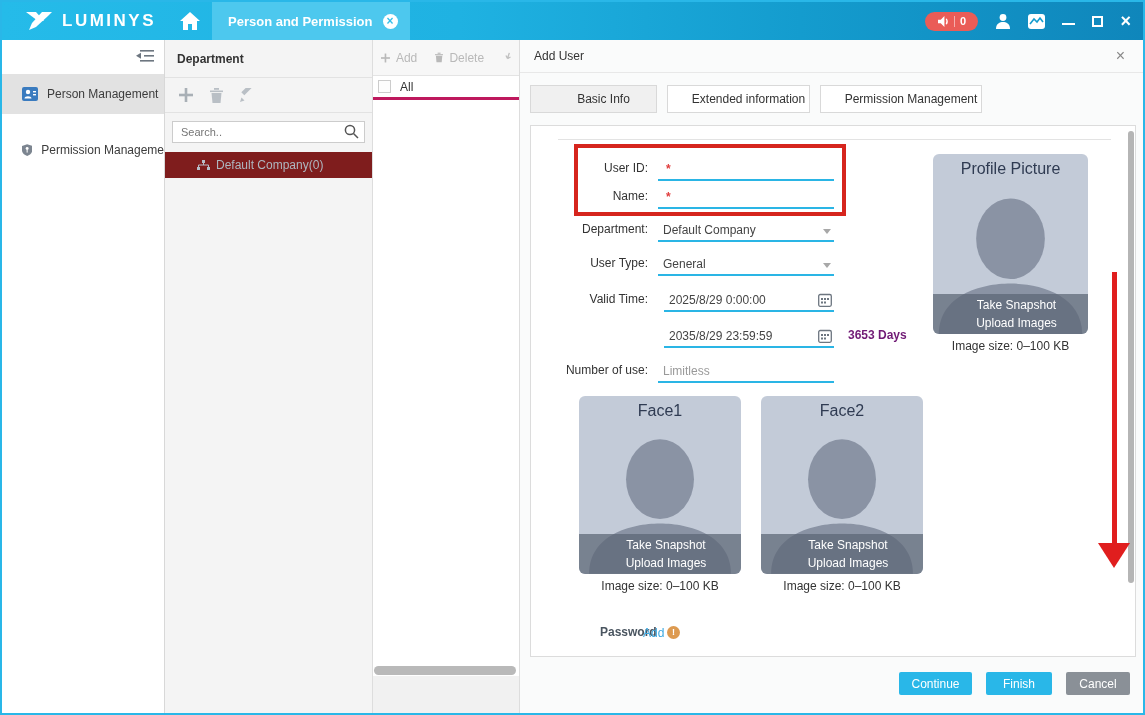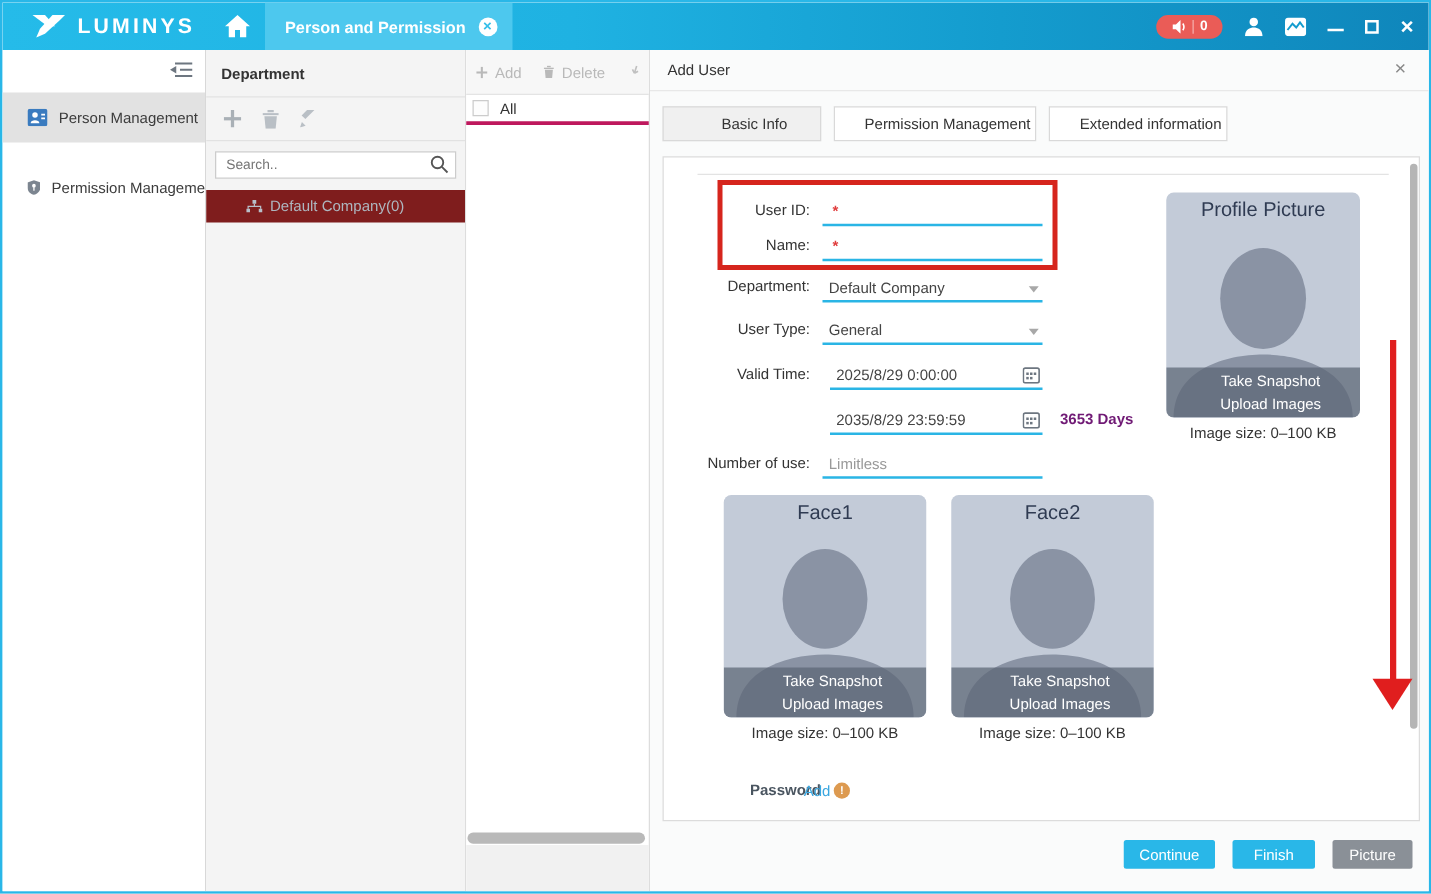--- a/index.html
+++ b/index.html
@@ -267,22 +267,22 @@
     </section>
 
     <section class="dialog">
       <div class="dlg-head">
         <span>Add User</span>
         <span class="dlg-close">×</span>
       </div>
 
       <div class="dlg-tabs">
         <div class="dtab t1 active">Basic Info</div>
+        <div class="dtab t2">Extended information</div>
         <div class="dtab t3">Permission Management</div>
-        <div class="dtab t2">Extended information</div>
       </div>
 
       <div class="panel">
         <div class="panel-divider"></div>
 
         <div class="frow" style="top:31px;">
           <span class="flabel">User ID:</span>
           <div class="finput">
             <span class="req">*</span>
           </div>
@@ -392,20 +392,20 @@
         <div class="pw-label">Password</div>
         <div class="pw-add">Add</div>
         <div class="warn-ico">!</div>
 
         <div class="dlg-scrollbar"></div>
       </div>
 
       <div class="dlg-footer">
         <button class="btn cyan c1">Continue</button>
         <button class="btn cyan c2">Finish</button>
-        <button class="btn gray">Picture</button>
+        <button class="btn gray">Cancel</button>
       </div>
     </section>
   </div>
 
   <div class="red-arrow-line"></div>
   <div class="red-arrow-head"></div>
 </div>
 
 </body></html>

